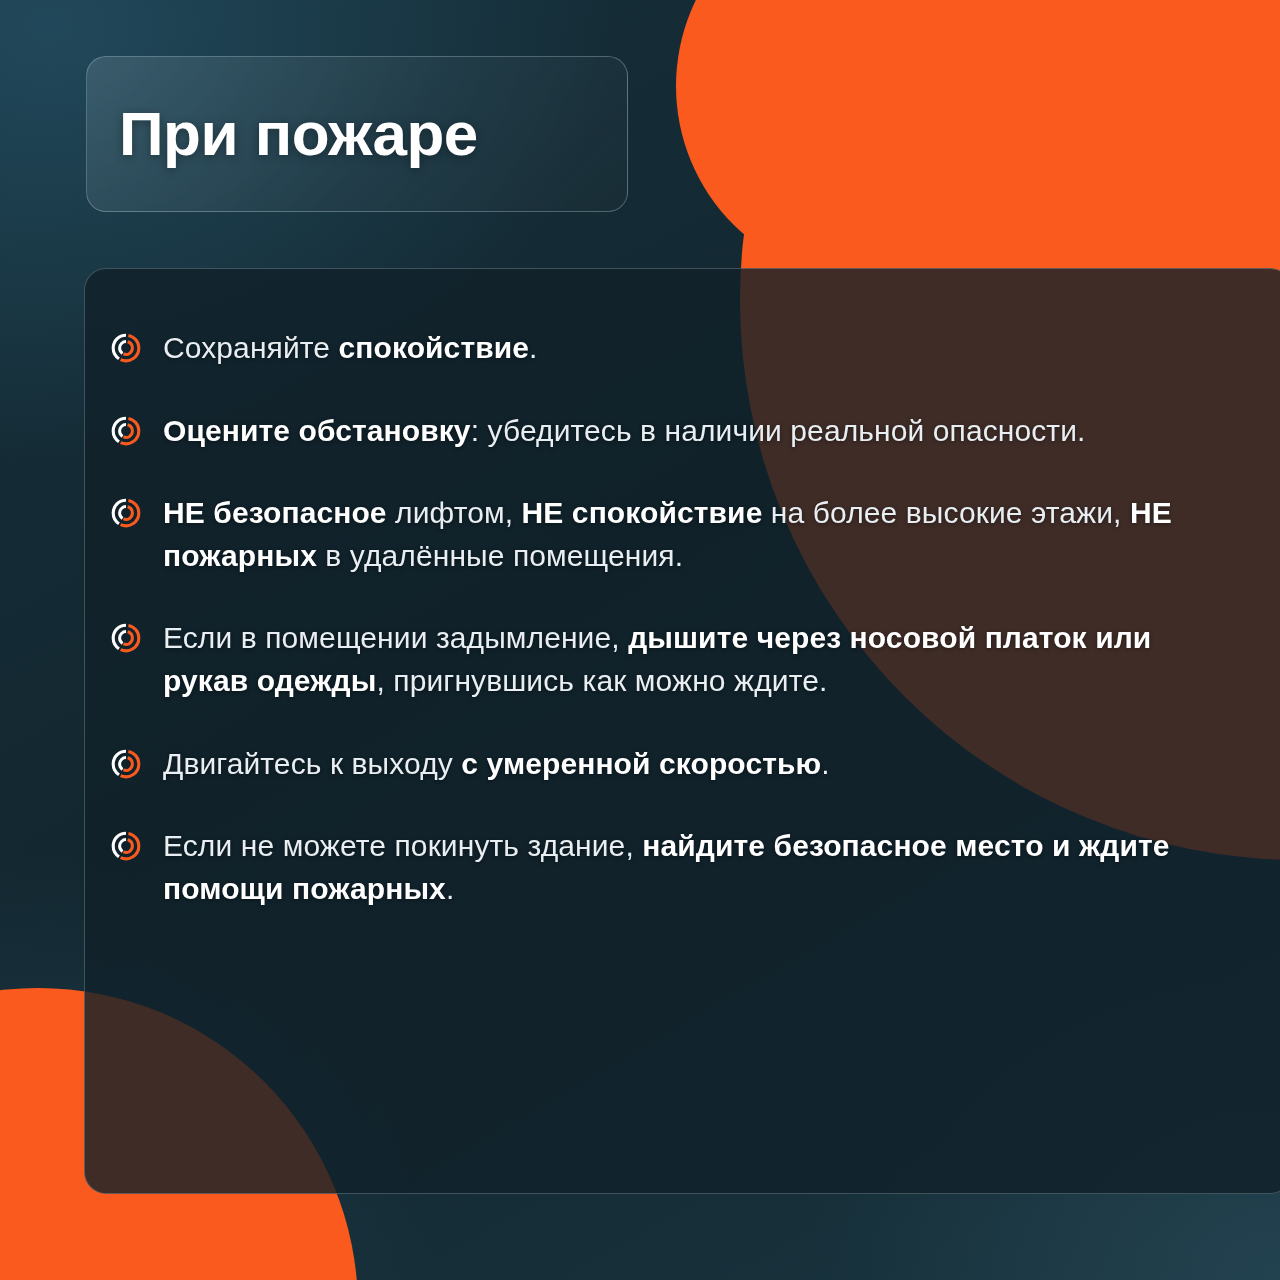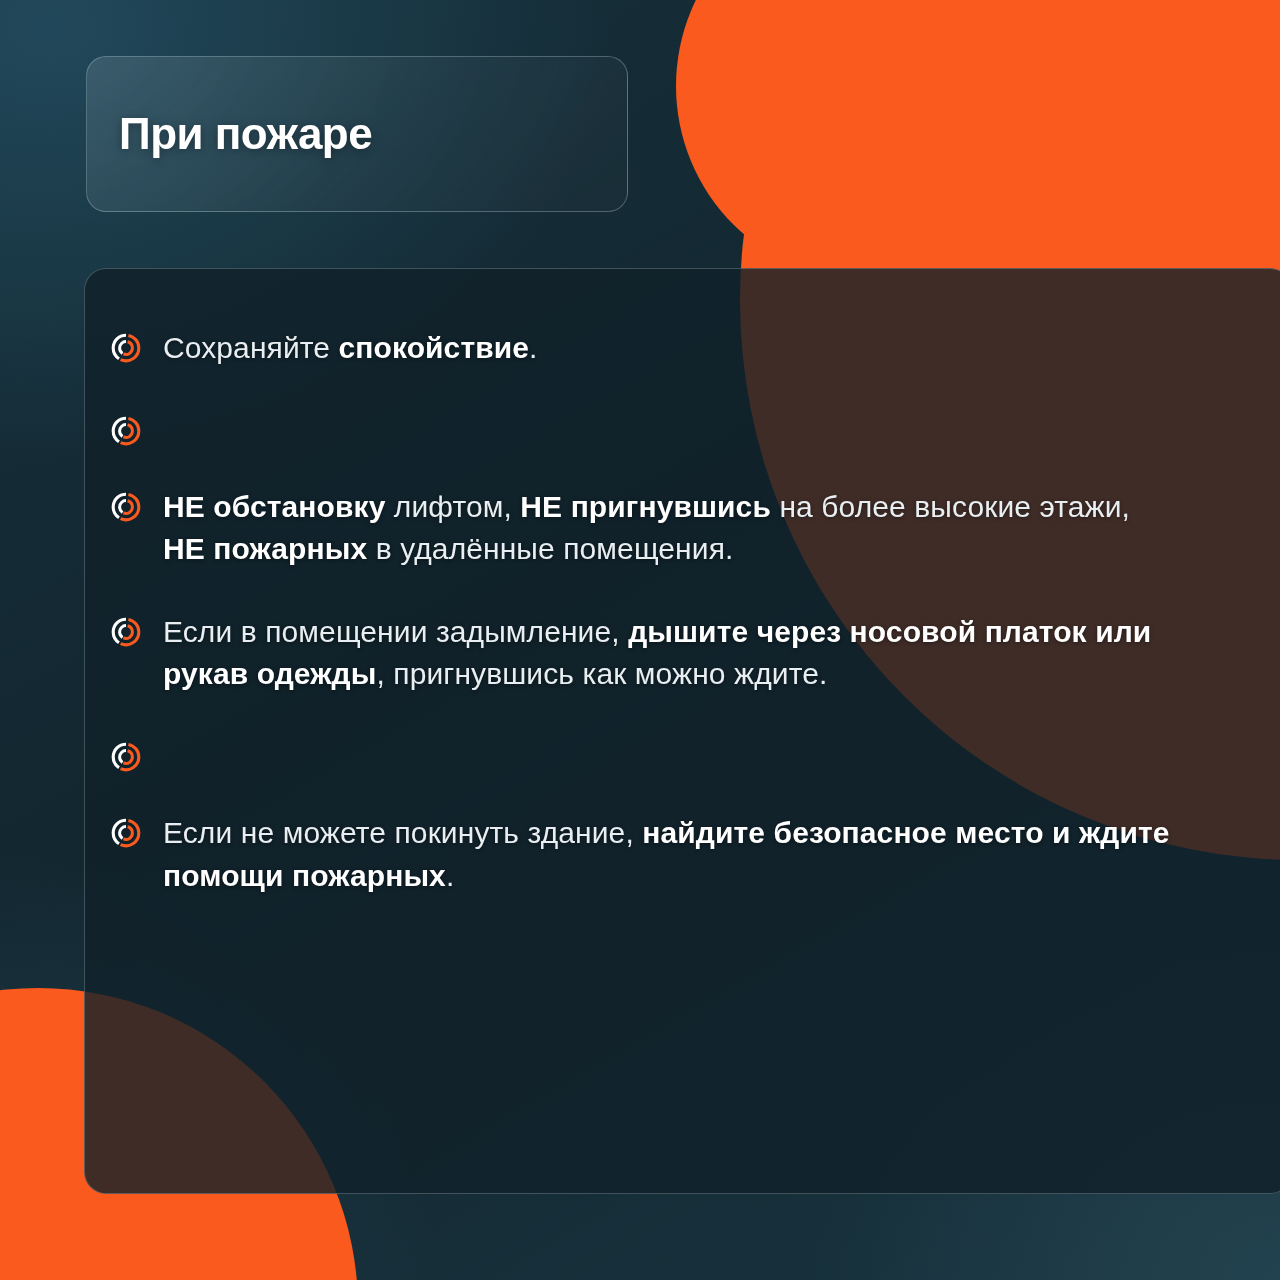--- a/index.html
+++ b/index.html
@@ -35,21 +35,21 @@
     width:542px; height:156px;
     border-radius:20px;
     border:1px solid rgba(205,224,232,0.30);
     background:linear-gradient(135deg, rgba(132,158,170,0.26) 0%, rgba(70,92,103,0.20) 55%, rgba(44,60,68,0.18) 100%);
     backdrop-filter:blur(2px);
     display:flex; align-items:center;
   }
   #title-card .title {
     margin-left:32px;
     color:#ffffff;
-    font-size:44px;
+    font-size:62px;
     font-weight:bold;
     letter-spacing:-0.5px;
     line-height:1;
     text-shadow:0 2px 10px rgba(0,0,0,0.35);
   }
 
   
   #content-card {
     position:absolute;
     left:84px; top:268px;
@@ -119,31 +119,32 @@
         </li>
         <li class="bullet-item">
           <span class="bullet-icon">
             <svg viewBox="0 0 30 30" aria-hidden="true">
               <path d="M15 2.2 A12.8 12.8 0 0 0 2.2 15 A12.8 12.8 0 0 0 8 25.7" fill="none" stroke="#ffffff" stroke-width="3.1" stroke-linecap="butt"></path>
               <path d="M9.6 26.6 A12.8 12.8 0 0 0 27.8 15 A12.8 12.8 0 0 0 17.4 2.4" fill="none" stroke="#FA5A1E" stroke-width="3.1" stroke-linecap="butt"></path>
               <path d="M15 8.6 A6.4 6.4 0 0 0 8.6 15 A6.4 6.4 0 0 0 11.5 20.4" fill="none" stroke="#ffffff" stroke-width="3" stroke-linecap="butt"></path>
               <path d="M12.4 20.9 A6.4 6.4 0 0 0 21.4 15 A6.4 6.4 0 0 0 16.6 8.8" fill="none" stroke="#FA5A1E" stroke-width="3" stroke-linecap="butt"></path>
             </svg>
           </span>
+          <span class="bullet-text"><b>Оцените обстановку</b><span>: убедитесь в наличии реальной опасности.</span></span>
         </li>
         <li class="bullet-item">
           <span class="bullet-icon">
             <svg viewBox="0 0 30 30" aria-hidden="true">
               <path d="M15 2.2 A12.8 12.8 0 0 0 2.2 15 A12.8 12.8 0 0 0 8 25.7" fill="none" stroke="#ffffff" stroke-width="3.1" stroke-linecap="butt"></path>
               <path d="M9.6 26.6 A12.8 12.8 0 0 0 27.8 15 A12.8 12.8 0 0 0 17.4 2.4" fill="none" stroke="#FA5A1E" stroke-width="3.1" stroke-linecap="butt"></path>
               <path d="M15 8.6 A6.4 6.4 0 0 0 8.6 15 A6.4 6.4 0 0 0 11.5 20.4" fill="none" stroke="#ffffff" stroke-width="3" stroke-linecap="butt"></path>
               <path d="M12.4 20.9 A6.4 6.4 0 0 0 21.4 15 A6.4 6.4 0 0 0 16.6 8.8" fill="none" stroke="#FA5A1E" stroke-width="3" stroke-linecap="butt"></path>
             </svg>
           </span>
-          <span class="bullet-text"><b>НЕ обстановку</b><span> лифтом, </span><b>НЕ пригнувшись</b><span> на более высокие этажи, </span><b>НЕ пожарных</b><span> в удалённые помещения.</span></span>
+          <span class="bullet-text"><b>НЕ безопасное</b><span> лифтом, </span><b>НЕ спокойствие</b><span> на более высокие этажи, </span><b>НЕ пожарных</b><span> в удалённые помещения.</span></span>
         </li>
         <li class="bullet-item">
           <span class="bullet-icon">
             <svg viewBox="0 0 30 30" aria-hidden="true">
               <path d="M15 2.2 A12.8 12.8 0 0 0 2.2 15 A12.8 12.8 0 0 0 8 25.7" fill="none" stroke="#ffffff" stroke-width="3.1" stroke-linecap="butt"></path>
               <path d="M9.6 26.6 A12.8 12.8 0 0 0 27.8 15 A12.8 12.8 0 0 0 17.4 2.4" fill="none" stroke="#FA5A1E" stroke-width="3.1" stroke-linecap="butt"></path>
               <path d="M15 8.6 A6.4 6.4 0 0 0 8.6 15 A6.4 6.4 0 0 0 11.5 20.4" fill="none" stroke="#ffffff" stroke-width="3" stroke-linecap="butt"></path>
               <path d="M12.4 20.9 A6.4 6.4 0 0 0 21.4 15 A6.4 6.4 0 0 0 16.6 8.8" fill="none" stroke="#FA5A1E" stroke-width="3" stroke-linecap="butt"></path>
             </svg>
           </span>
@@ -151,20 +152,21 @@
         </li>
         <li class="bullet-item">
           <span class="bullet-icon">
             <svg viewBox="0 0 30 30" aria-hidden="true">
               <path d="M15 2.2 A12.8 12.8 0 0 0 2.2 15 A12.8 12.8 0 0 0 8 25.7" fill="none" stroke="#ffffff" stroke-width="3.1" stroke-linecap="butt"></path>
               <path d="M9.6 26.6 A12.8 12.8 0 0 0 27.8 15 A12.8 12.8 0 0 0 17.4 2.4" fill="none" stroke="#FA5A1E" stroke-width="3.1" stroke-linecap="butt"></path>
               <path d="M15 8.6 A6.4 6.4 0 0 0 8.6 15 A6.4 6.4 0 0 0 11.5 20.4" fill="none" stroke="#ffffff" stroke-width="3" stroke-linecap="butt"></path>
               <path d="M12.4 20.9 A6.4 6.4 0 0 0 21.4 15 A6.4 6.4 0 0 0 16.6 8.8" fill="none" stroke="#FA5A1E" stroke-width="3" stroke-linecap="butt"></path>
             </svg>
           </span>
+          <span class="bullet-text"><span>Двигайтесь к выходу </span><b>с умеренной скоростью</b><span>.</span></span>
         </li>
         <li class="bullet-item">
           <span class="bullet-icon">
             <svg viewBox="0 0 30 30" aria-hidden="true">
               <path d="M15 2.2 A12.8 12.8 0 0 0 2.2 15 A12.8 12.8 0 0 0 8 25.7" fill="none" stroke="#ffffff" stroke-width="3.1" stroke-linecap="butt"></path>
               <path d="M9.6 26.6 A12.8 12.8 0 0 0 27.8 15 A12.8 12.8 0 0 0 17.4 2.4" fill="none" stroke="#FA5A1E" stroke-width="3.1" stroke-linecap="butt"></path>
               <path d="M15 8.6 A6.4 6.4 0 0 0 8.6 15 A6.4 6.4 0 0 0 11.5 20.4" fill="none" stroke="#ffffff" stroke-width="3" stroke-linecap="butt"></path>
               <path d="M12.4 20.9 A6.4 6.4 0 0 0 21.4 15 A6.4 6.4 0 0 0 16.6 8.8" fill="none" stroke="#FA5A1E" stroke-width="3" stroke-linecap="butt"></path>
             </svg>
           </span>

